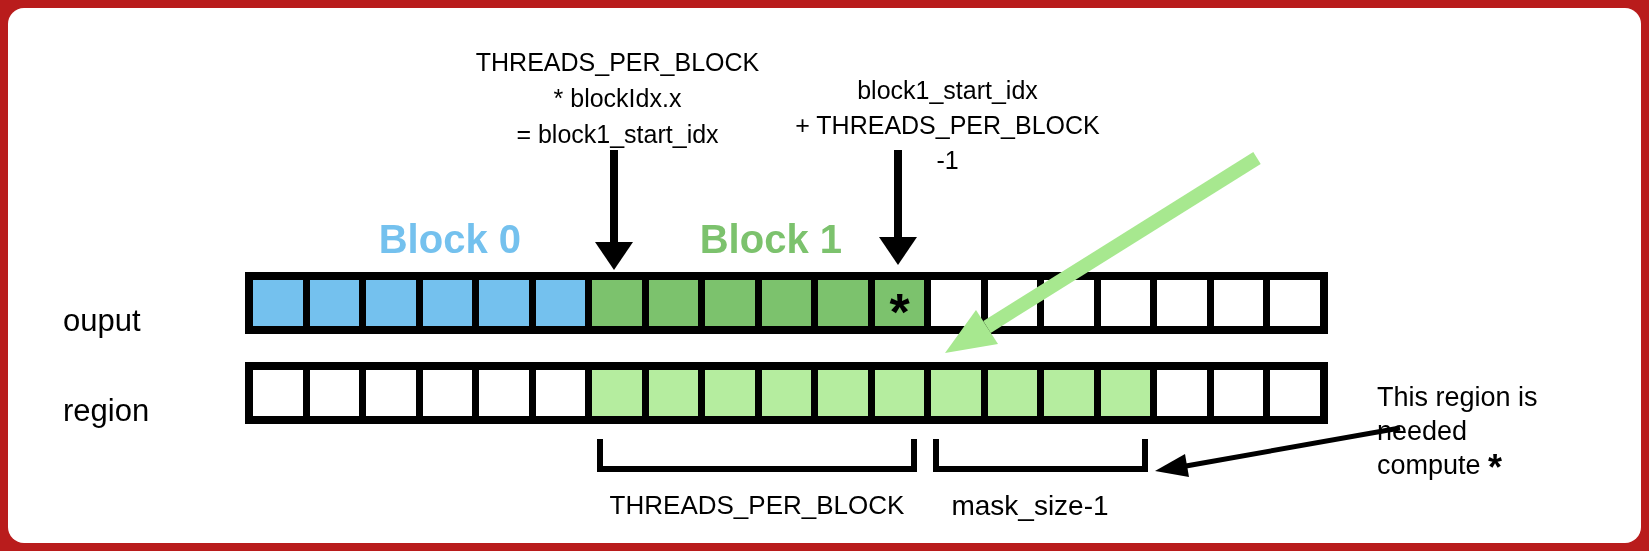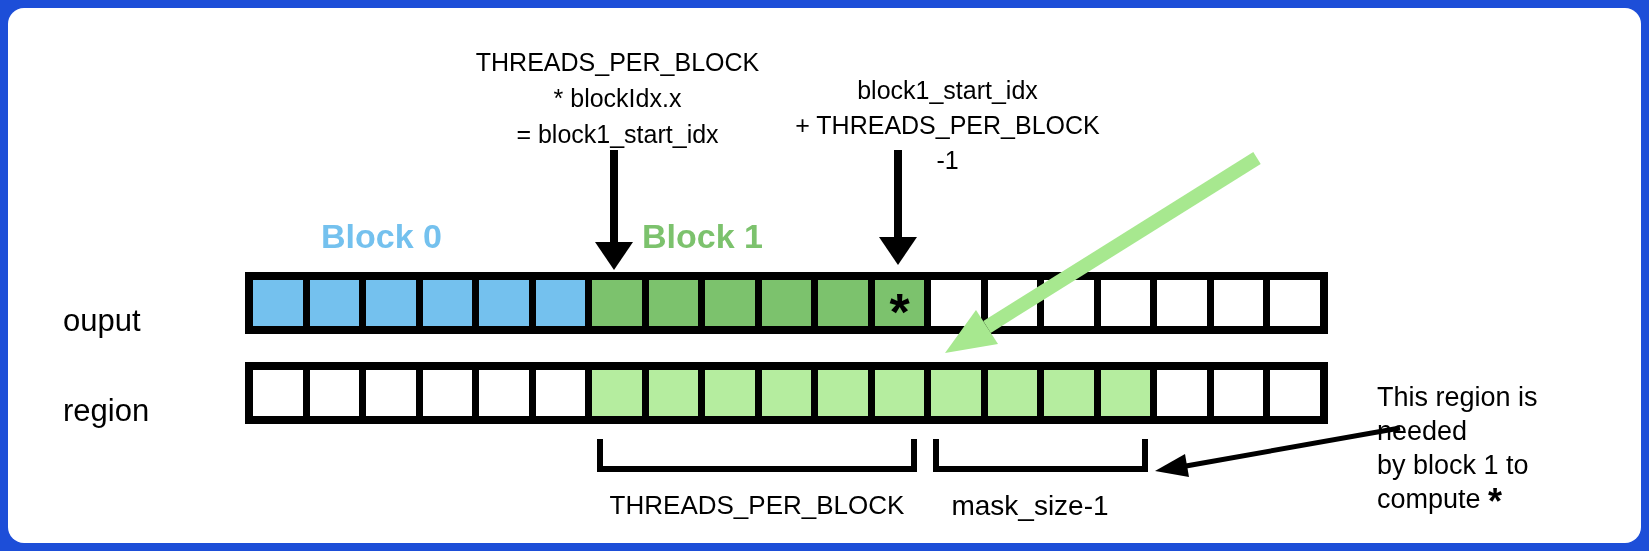--- a/index.html
+++ b/index.html
@@ -1,30 +1,30 @@
 <!DOCTYPE html>
 <html><head>
 <meta charset="utf-8">
 <style>
   html,body{margin:0;padding:0;background:#000;}
   .canvas{
-    position:relative;width:1649px;height:551px;background:#1d4ed8;overflow:hidden;
+    position:relative;width:1649px;height:551px;background:#b91c1c;overflow:hidden;
     font-family:"Liberation Sans", sans-serif;color:#111;
   }
   .card{
     position:absolute;left:8px;top:8px;width:1633px;height:535px;
     background:#fff;border-radius:16px;
   }
   .abs{position:absolute;}
   .ann{ text-align:center;font-size:25px;line-height:36px;color:#000;}
   .ann2{text-align:center;font-size:25px;line-height:35px;color:#000;}
   .ann3{text-align:center;font-size:28px;line-height:33px;color:#000;}
   .ann4{text-align:left;font-size:27px;line-height:34px;color:#000;}
   .row-label{font-size:31px;color:#000;margin-top:20px;}
-  .block-label{font-size:34px;font-weight:700;text-align:left;width:200px;}
+  .block-label{font-size:40px;font-weight:700;text-align:right;width:200px;}
   .cells-row{
     position:absolute;width:1083px;height:62px;background:#000;
     box-sizing:border-box;padding:8px;display:grid;
     grid-template-columns:repeat(19,1fr);gap:7px;
   }
   .cell{display:flex;align-items:center;justify-content:center;overflow:visible;}
   .cell .star{font-size:52px;font-weight:700;line-height:0;transform:translateY(9px);color:#000;}
   .brace{box-sizing:border-box;height:33px;
     border-left:6px solid #000;border-right:6px solid #000;border-bottom:6px solid #000;}
   .brace-label{text-align:center;font-size:26px;color:#000;}
@@ -103,21 +103,20 @@
     </div>
 
   <div class="abs brace" style="left:597px;top:439px;width:320px;"></div>
   <div class="abs brace" style="left:933px;top:439px;width:215px;"></div>
   <div class="abs brace-label" style="left:607px;top:490px;width:300px;">THREADS_PER_BLOCK</div>
   <div class="abs brace-label2" style="left:930px;top:490px;width:200px;">mask_size-1</div>
 
   <div class="abs ann4" style="left:1377px;top:380px;width:230px;">
     <div>This region is</div>
     <div>needed</div>
-    <div>by block 1 to</div>
     <div><span>compute</span> <span class="star-inline">*</span></div>
   </div>
 
   <svg width="1649" height="551" viewBox="0 0 1649 551">
 
     <g>
       <line x1="614" y1="150" x2="614" y2="244" stroke="#000" stroke-width="8"></line>
       <polygon points="595,242 633,242 614,270" fill="#000"></polygon>
     </g>
 

